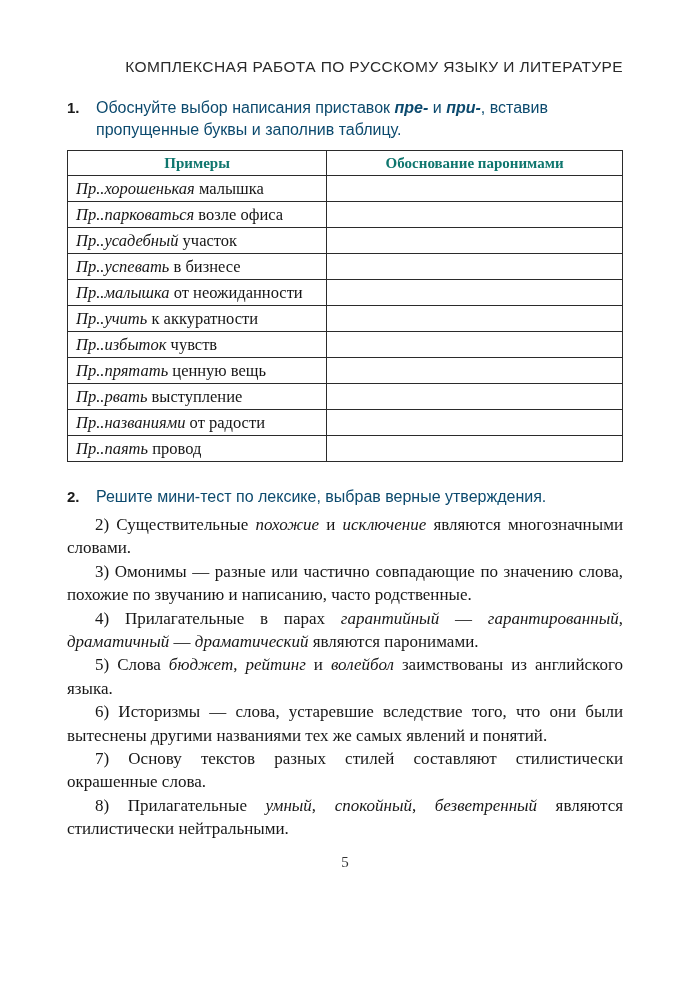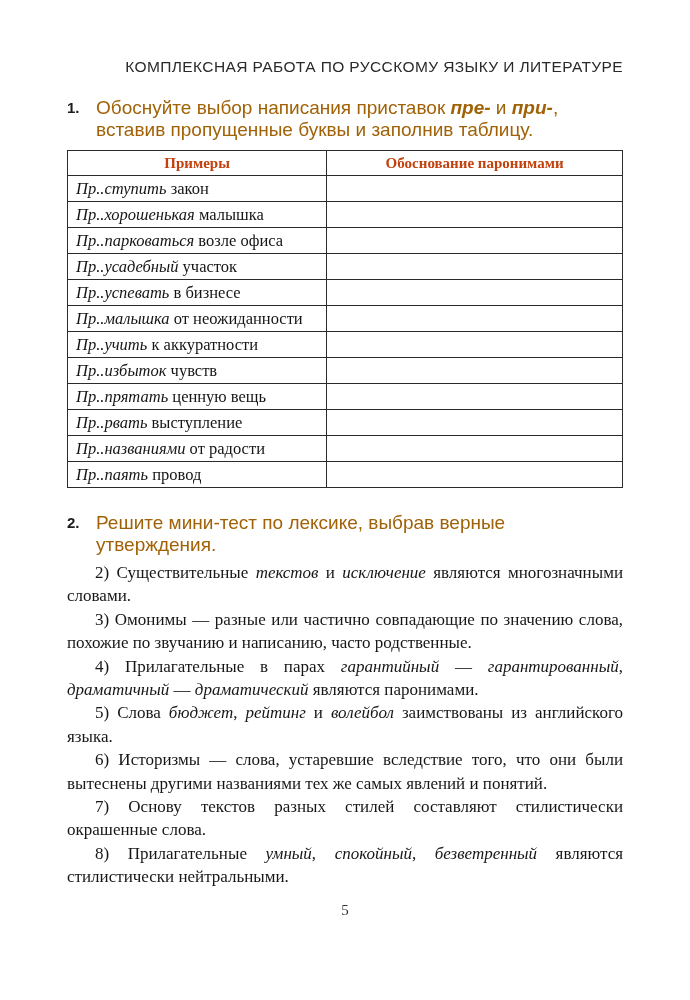--- a/index.html
+++ b/index.html
@@ -19,37 +19,37 @@
     letter-spacing: 0.4px;
     color: #2a2a2a;
     margin: 0 0 21px 0;
   }
 
   .task { display: flex; margin: 0; }
   .task-num {
     flex: none; width: 29px;
     font-weight: 700; font-size: 15px; line-height: 22px;
   }
-  .task-text { font-size: 19px; line-height: 22px; color: #a16207; }
+  .task-text { font-size: 16px; line-height: 22px; color: #0c4a6e; }
 
   .bi { font-style: italic; font-weight: 700; }
   .it { font-style: italic; }
 
   table {
     border-collapse: collapse;
     width: 100%;
     table-layout: fixed;
     margin-top: 9px;
   }
   th, td { border: 1px solid #2b2b2b; box-sizing: border-box; }
   th {
     font-family: "Liberation Serif", serif;
     font-weight: 700; font-size: 15px;
     height: 25px; text-align: center; padding: 0;
-    color: #c2410c;
+    color: #0f766e;
   }
   th.col-examples { width: 46.7%; }
   td {
     font-family: "Liberation Serif", serif;
     font-size: 16.5px;
     height: 26px;
     padding: 0 2px 0 8px;
     vertical-align: middle;
     color: #151515;
   }
@@ -89,24 +89,20 @@
 
   <table>
     <thead>
       <tr>
         <th class="col-examples">Примеры</th>
         <th>Обоснование паронимами</th>
       </tr>
     </thead>
     <tbody>
 
-        <tr>
-          <td><span class="it">Пр..ступить</span> закон</td>
-          <td></td>
-        </tr>
 
         <tr>
           <td><span class="it">Пр..хорошенькая</span> малышка</td>
           <td></td>
         </tr>
 
         <tr>
           <td><span class="it">Пр..парковаться</span> возле офиса</td>
           <td></td>
         </tr>
@@ -159,21 +155,21 @@
   </table>
 
   <div class="task task2">
     <span class="task-num">2.</span>
     <span class="task-text">Решите мини-тест по лексике, выбрав верные утверждения.</span>
   </div>
 
   <div class="statements">
 
 
-      <p>2) Существительные <span class="it">текстов</span> и <span class="it">исключение</span> являются многозначными словами.</p>
+      <p>2) Существительные <span class="it">похожие</span> и <span class="it">исключение</span> являются многозначными словами.</p>
 
       <p>3) Омонимы — разные или частично совпадающие по значению слова, похожие по звучанию и написанию, часто родственные.</p>
 
       <p>4) Прилагательные в парах <span class="it">гарантийный</span> — <span class="it">гарантированный</span>, <span class="it">драматичный</span> — <span class="it">драматический</span> являются паронимами.</p>
 
       <p>5) Слова <span class="it">бюджет</span>, <span class="it">рейтинг</span> и <span class="it">волейбол</span> заимствованы из английского языка.</p>
 
       <p>6) Историзмы — слова, устаревшие вследствие того, что они были вытеснены другими названиями тех же самых явлений и понятий.</p>
 
       <p>7) Основу текстов разных стилей составляют стилистически окрашенные слова.</p>

